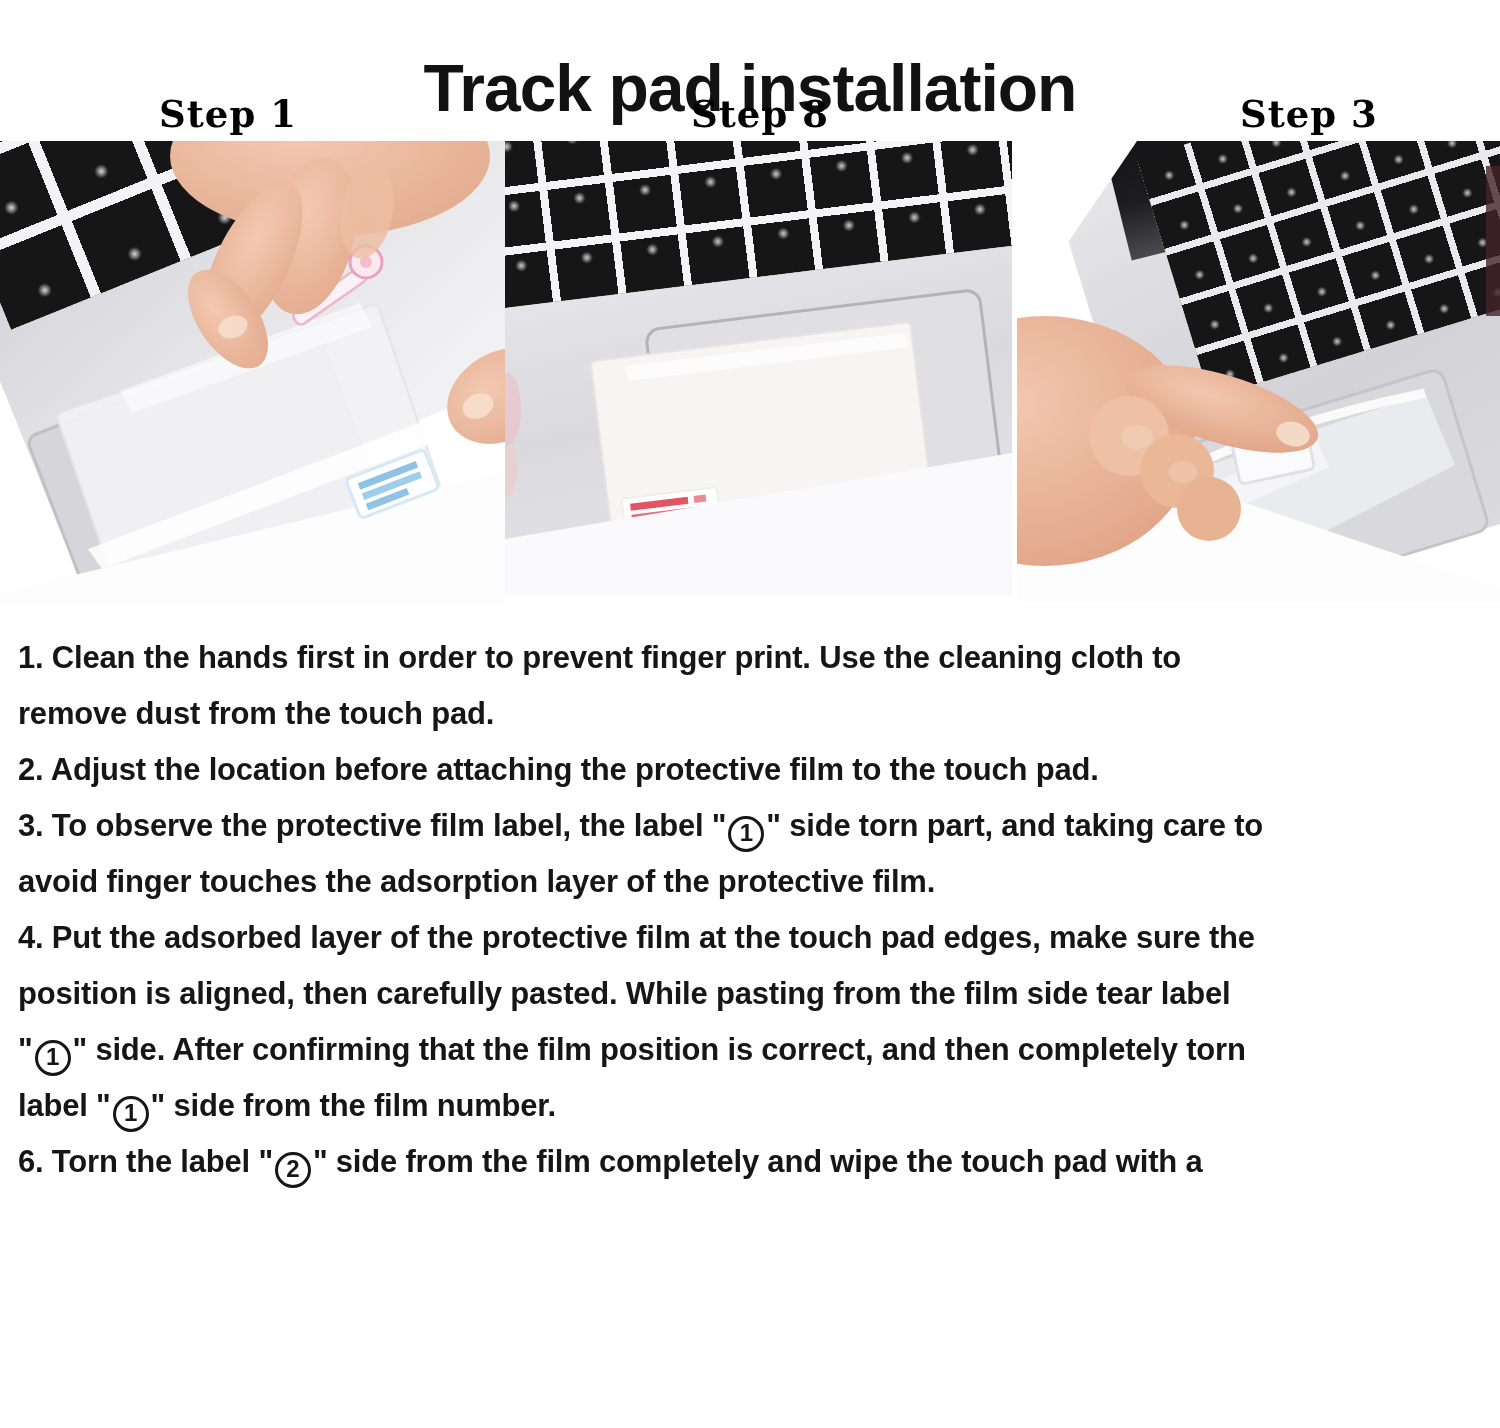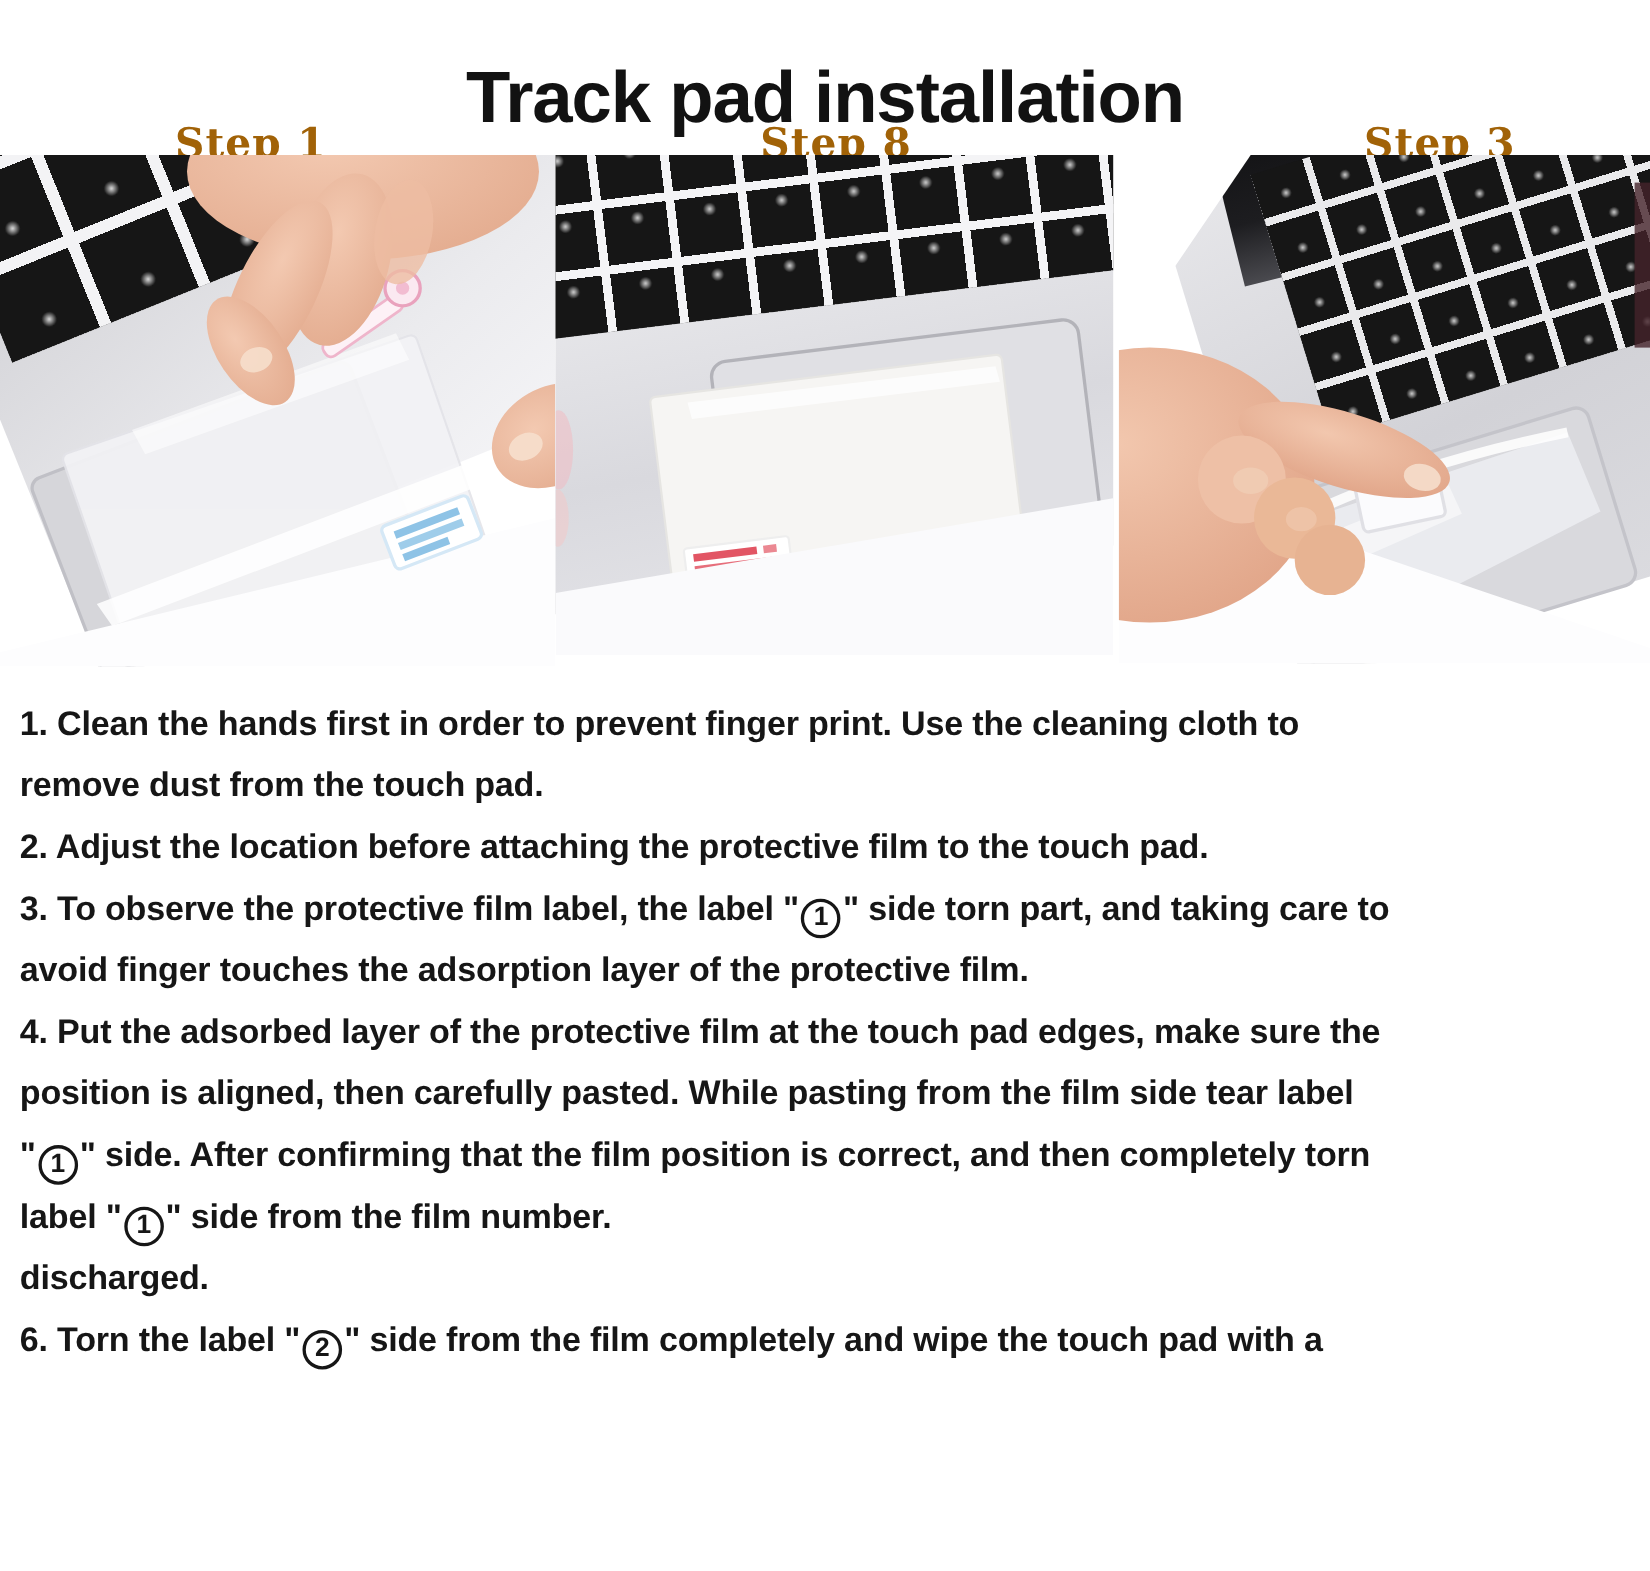--- a/index.html
+++ b/index.html
@@ -2,22 +2,22 @@
 <html><head>
 <meta charset="utf-8">
 <style>
   html,body{margin:0;padding:0;background:#ffffff;}
   .canvas{position:relative;width:1500px;height:1428px;background:#ffffff;overflow:hidden;
           font-family:"Liberation Sans",sans-serif;}
 
   
   .title{position:absolute;top:6px;left:0;width:1500px;text-align:center;
          font-size:66px;font-weight:700;letter-spacing:-1px;color:#121212;}
-  .step-label{position:absolute;top:108px;font-family:"DejaVu Serif",serif;
-              font-size:37px;font-weight:600;color:#a16207;letter-spacing:1px;}
+  .step-label{position:absolute;top:92px;font-family:"DejaVu Serif",serif;
+              font-size:37px;font-weight:600;color:#000000;letter-spacing:1px;}
   .step-1{left:148px;width:160px;text-align:center;}
   .step-2{left:680px;width:160px;text-align:center;}
   .step-3{left:1240px;width:160px;text-align:left;}
 
   
   .photo{position:absolute;top:141px;overflow:hidden;background:#fff;}
   .photo-1{left:0;width:505px;height:465px;}
   .photo-2{left:505px;width:507px;height:455px;}
   .photo-3{left:1017px;width:483px;height:462px;}
   .photo svg{position:absolute;left:0;top:0;}
@@ -206,17 +206,16 @@
   <div class="instructions">
     <div class="line rich">1. Clean the hands first in order to prevent finger print. Use the cleaning cloth to</div>
     <div class="line rich">remove dust from the touch pad.</div>
     <div class="line rich">2. Adjust the location before attaching the protective film to the touch pad.</div>
     <div class="line rich">3. To observe the protective film label, the label "<span class="circ">1</span>" side torn part, and taking care to</div>
     <div class="line rich">avoid finger touches the adsorption layer of the protective film.</div>
     <div class="line rich">4. Put the adsorbed layer of the protective film at the touch pad edges, make sure the</div>
     <div class="line rich">position is aligned, then carefully pasted. While pasting from the film side tear label</div>
     <div class="line rich">"<span class="circ">1</span>" side. After confirming that the film position is correct, and then completely torn</div>
     <div class="line rich">label "<span class="circ">1</span>" side from the film number.</div>
-    <div class="line rich">discharged.</div>
     <div class="line rich">6. Torn the label "<span class="circ">2</span>" side from the film completely and wipe the touch pad with a</div>
   </div>
 
 </div>
 
 </body></html>

